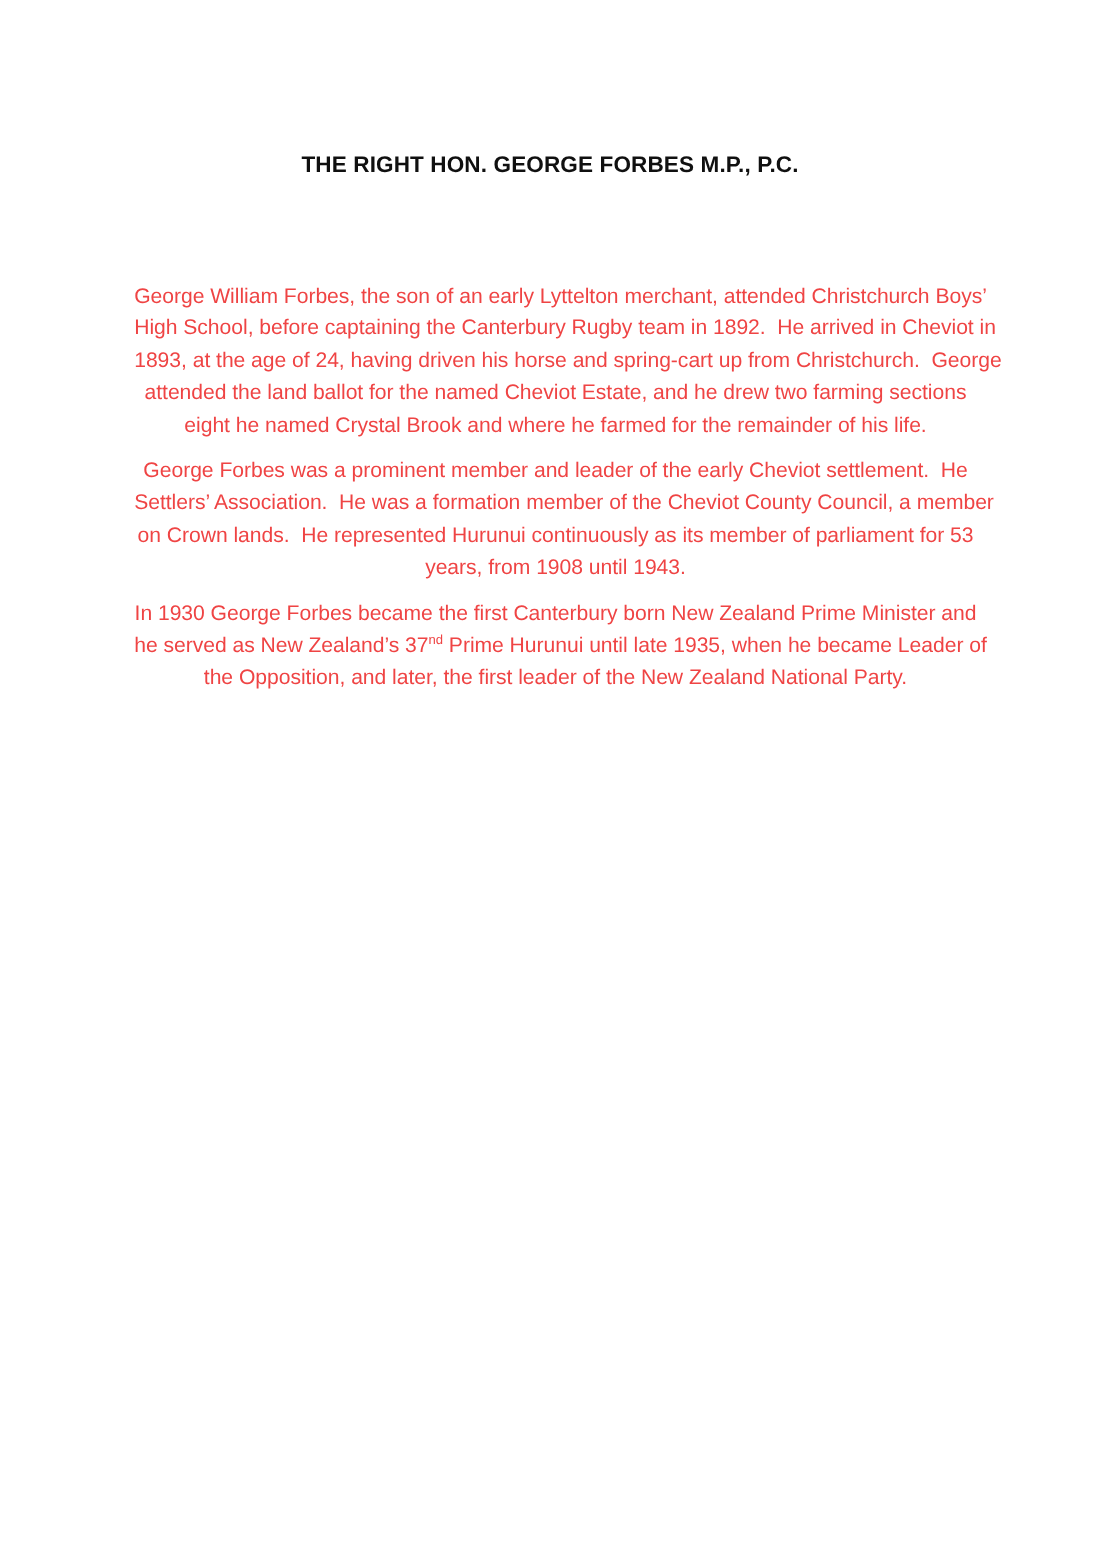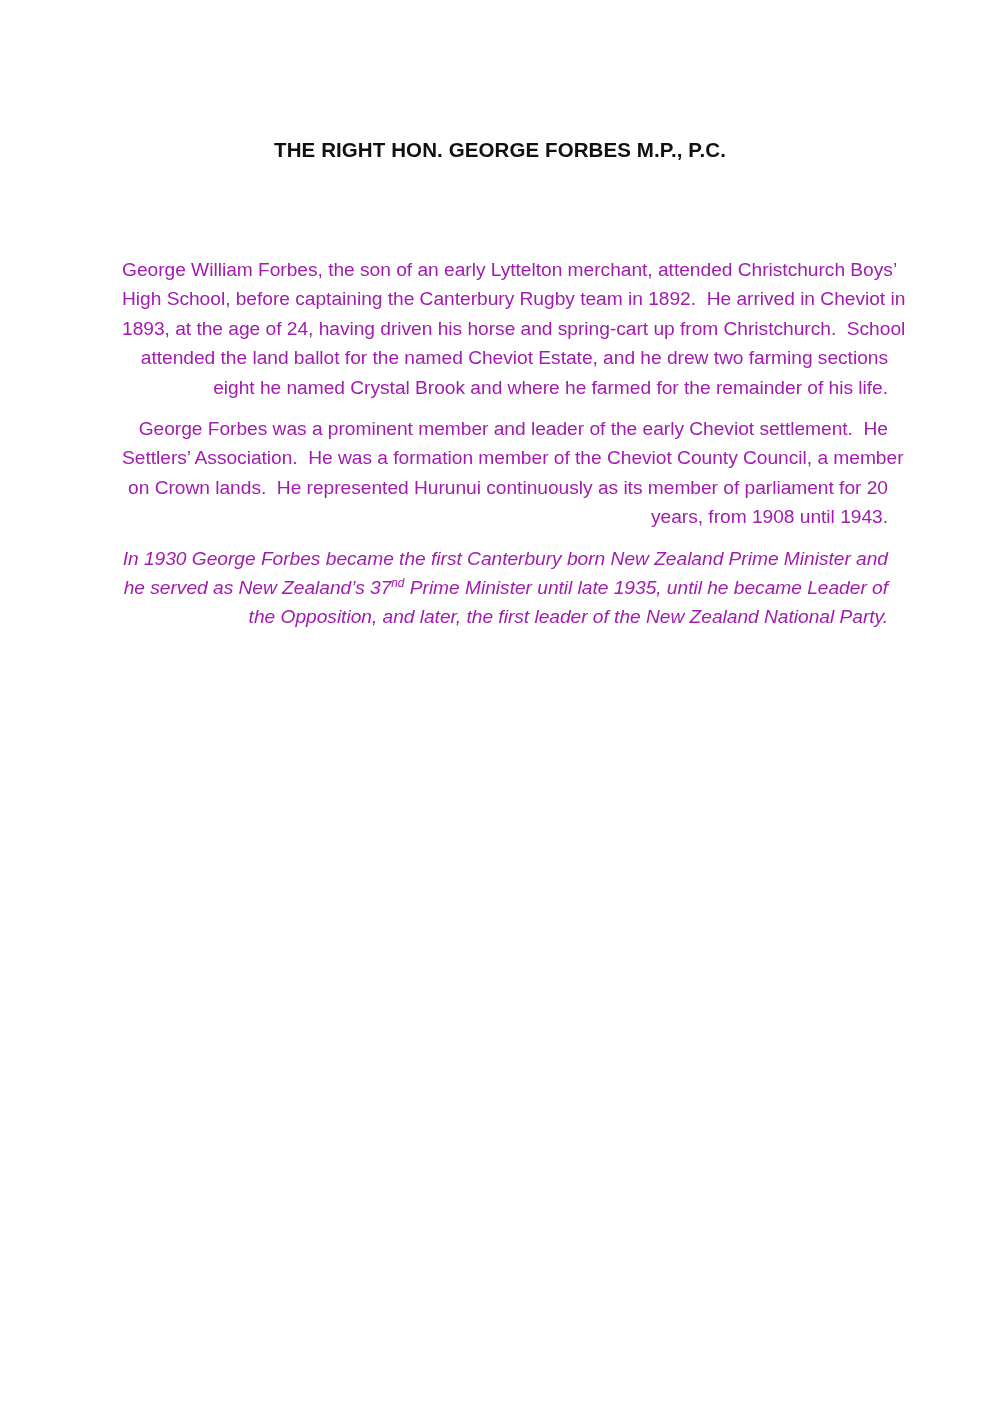--- a/index.html
+++ b/index.html
@@ -32,28 +32,27 @@
   .body-block {
     position: absolute;
     left: 122px;
     top: 255px;
     width: 766px;
   }
   .para {
     margin: 0 0 12px 0;
     font-size: 19.2px;
     line-height: 29.4px;
-    color: #a21caf;
-    text-align: right;
+    color: #ef4444;
+    text-align: center;
     font-weight: normal;
     letter-spacing: -0.03px;
   }
   .para:last-child {
     margin-bottom: 0;
-    font-style: italic;
   }
   .para .ln {
     display: block;
     white-space: pre;
   }
   sup {
     font-size: 0.62em;
     vertical-align: super;
     line-height: 0;
   }
@@ -63,32 +62,32 @@
 
 <div class="page">
 
   <h1 class="doc-title">THE RIGHT HON. GEORGE FORBES M.P., P.C.</h1>
 
   <div class="body-block">
 
     <p class="para">
       <span class="ln">George William Forbes, the son of an early Lyttelton merchant, attended Christchurch Boys’</span>
       <span class="ln">High School, before captaining the Canterbury Rugby team in 1892.  He arrived in Cheviot in</span>
-      <span class="ln">1893, at the age of 24, having driven his horse and spring-cart up from Christchurch.  School</span>
+      <span class="ln">1893, at the age of 24, having driven his horse and spring-cart up from Christchurch.  George</span>
       <span class="ln">attended the land ballot for the named Cheviot Estate, and he drew two farming sections</span>
       <span class="ln">eight he named Crystal Brook and where he farmed for the remainder of his life.</span>
     </p>
 
     <p class="para">
       <span class="ln">George Forbes was a prominent member and leader of the early Cheviot settlement.  He</span>
       <span class="ln">Settlers’ Association.  He was a formation member of the Cheviot County Council, a member</span>
-      <span class="ln">on Crown lands.  He represented Hurunui continuously as its member of parliament for 20</span>
+      <span class="ln">on Crown lands.  He represented Hurunui continuously as its member of parliament for 53</span>
       <span class="ln">years, from 1908 until 1943.</span>
     </p>
 
     <p class="para">
       <span class="ln">In 1930 George Forbes became the first Canterbury born New Zealand Prime Minister and</span>
-      <span class="ln"><span>he served as New Zealand’s 37</span><sup>nd</sup><span> Prime Minister until late 1935, until he became Leader of</span></span>
+      <span class="ln"><span>he served as New Zealand’s 37</span><sup>nd</sup><span> Prime Hurunui until late 1935, when he became Leader of</span></span>
       <span class="ln">the Opposition, and later, the first leader of the New Zealand National Party.</span>
     </p>
 
   </div>
 </div>
 
 </body></html>

